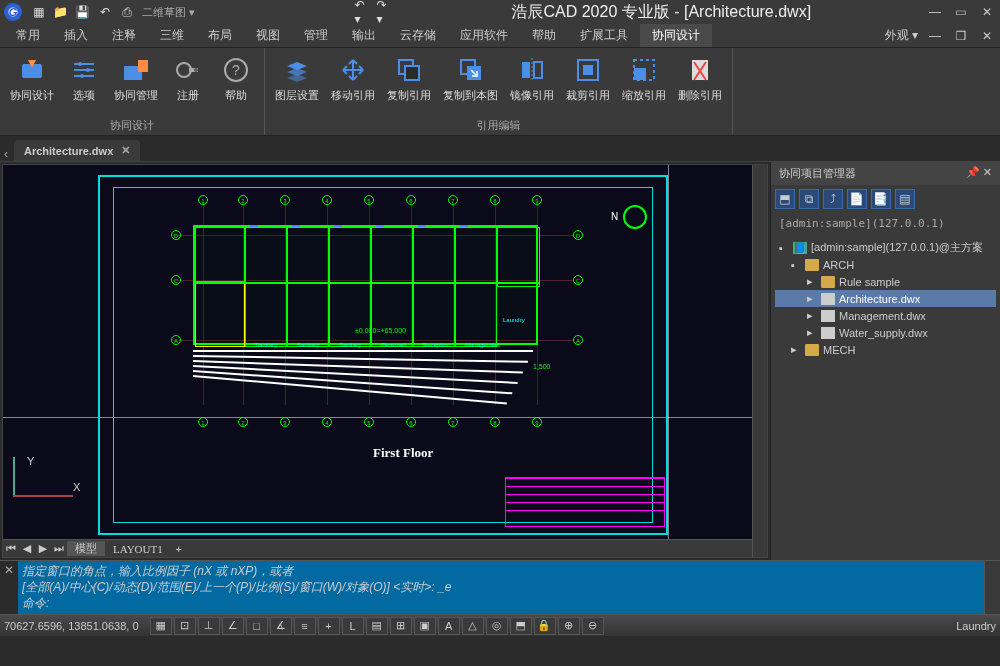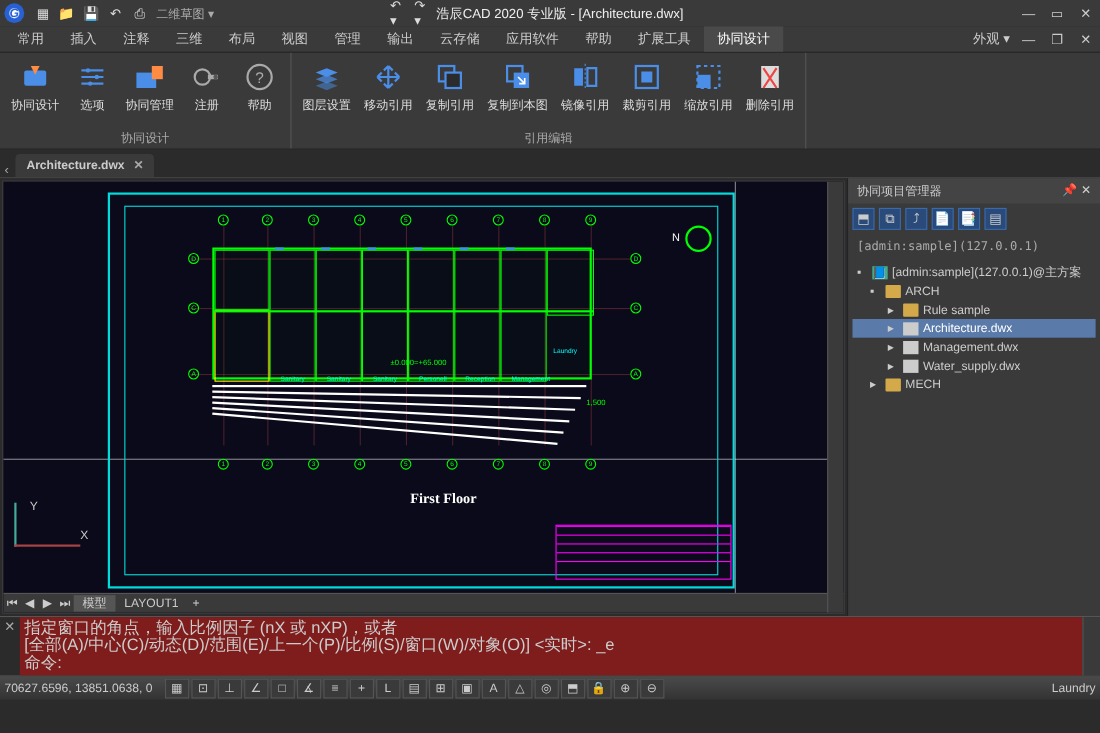--- a/index.html
+++ b/index.html
@@ -3,21 +3,21 @@
 <meta charset="utf-8">
 <style>
 * { margin: 0; padding: 0; box-sizing: border-box; font-family: "Microsoft YaHei", Arial, sans-serif; }
 body { width: 1000px; height: 666px; background: #2b2b2b; color: #ccc; font-size: 12px; overflow: hidden; position: relative; }
 
 
 .titlebar { height: 24px; background: #3a3a3a; display: flex; align-items: center; padding: 0 4px; }
 .logo { width: 18px; height: 18px; border-radius: 50%; background: radial-gradient(circle, #fff 30%, #2861d4 40%); display: flex; align-items: center; justify-content: center; color: #2861d4; font-weight: bold; font-size: 11px; margin-right: 6px; font-style: italic; }
 .qat-icon { width: 18px; height: 18px; margin: 0 2px; display: flex; align-items: center; justify-content: center; color: #ddd; cursor: pointer; }
 .qat-dropdown { font-size: 11px; color: #aaa; margin-left: 4px; }
-.title-center { flex: 1; color: #eee; font-size: 12px; }
+.title-center { flex: 1; text-align: center; color: #eee; font-size: 16px; }
 .window-controls { display: flex; gap: 8px; }
 .win-btn { width: 18px; height: 16px; color: #ccc; cursor: pointer; display: flex; align-items: center; justify-content: center; }
 
 
 .menubar { height: 24px; background: #3a3a3a; display: flex; align-items: center; padding: 0 4px; border-bottom: 1px solid #222; }
 .menu-item { padding: 3px 12px; color: #ccc; cursor: pointer; font-size: 12px; }
 .menu-item.active { background: #4a4a4a; color: #fff; }
 .menu-right { margin-left: auto; display: flex; align-items: center; gap: 8px; }
 
 
@@ -41,21 +41,21 @@
 .canvas-drawing { position: absolute; inset: 0; padding-left: 33px; }
 
 .ucs { position: absolute; left: 10px; bottom: 60px; }
 .ucs-y { position: absolute; left: 0; bottom: 0; width: 2px; height: 40px; background: #4a9; }
 .ucs-x { position: absolute; left: 0; bottom: 0; width: 60px; height: 2px; background: #a44; }
 .ucs-label-y { position: absolute; left: 14px; bottom: 30px; color: #ccc; font-size: 11px; }
 .ucs-label-x { position: absolute; left: 60px; bottom: 4px; color: #ccc; font-size: 11px; }
 
 .layout-tabs { position: absolute; left: 0; bottom: 0; height: 18px; background: #3a3a3a; width: 100%; display: flex; align-items: center; font-size: 11px; border-top: 1px solid #555; }
 .layout-nav { width: 16px; text-align: center; color: #ccc; cursor: pointer; }
-.layout-tab { padding: 0 8px; color: #ccc; cursor: pointer; }
+.layout-tab { padding: 0 8px; color: #ccc; cursor: pointer; font-family: Liberation Serif, serif; }
 .layout-tab.active { background: #555; }
 
 
 .side-panel { width: 230px; background: #3a3a3a; border-left: 1px solid #222; display: flex; flex-direction: column; }
 .panel-header { padding: 4px 8px; background: #444; font-size: 11px; display: flex; justify-content: space-between; }
 .panel-toolbar { padding: 4px; display: flex; gap: 4px; }
 .panel-tb-btn { width: 20px; height: 20px; background: #2a4a7a; border: 1px solid #3a6aaa; cursor: pointer; display: flex; align-items: center; justify-content: center; }
 .conn-info { padding: 4px 8px; font-family: monospace; font-size: 11px; color: #aaa; }
 .tree { padding: 4px; font-size: 11px; flex: 1; overflow: auto; }
 .tree-node { padding: 2px 0 2px 4px; display: flex; align-items: center; gap: 4px; cursor: pointer; }
@@ -63,21 +63,21 @@
 .tree-icon { width: 14px; height: 12px; display: inline-block; }
 .folder-icon { background: #d4a94a; border-radius: 1px; }
 .file-icon { background: #ccc; }
 .indent-1 { padding-left: 16px; }
 .indent-2 { padding-left: 32px; }
 .tree-node.selected { background: #5a7aaa; color: #fff; }
 
 
 .cmdline-area { height: 54px; background: #2b2b2b; border-top: 1px solid #555; display: flex; }
 .cmd-x { width: 18px; display: flex; align-items: flex-start; justify-content: center; color: #aaa; padding-top: 2px; cursor: pointer; }
-.cmd-text { flex: 1; background: #7f1d1d; color: #ccc; font-family: "SimSun", monospace; font-size: 15px; padding: 2px 4px; line-height: 16px; overflow: hidden; }
+.cmd-text { flex: 1; background: #0369a1; color: #ccc; font-family: "SimSun", monospace; font-size: 12px; padding: 2px 4px; line-height: 16px; overflow: hidden; font-style: italic; }
 .cmd-scroll { width: 16px; background: #3a3a3a; border-left: 1px solid #555; }
 
 
 .statusbar { height: 22px; background: linear-gradient(#4a4a4a, #333); display: flex; align-items: center; padding: 0 4px; font-size: 11px; border-top: 1px solid #555; }
 .coords { margin-right: 10px; }
 .status-btn { width: 22px; height: 18px; margin: 0 1px; background: #3a3a3a; border: 1px solid #555; cursor: pointer; display: flex; align-items: center; justify-content: center; }
 .status-right { margin-left: auto; }
 
 
 .plan-outer { position: absolute; left: 95px; top: 10px; width: 570px; height: 360px; border: 2px solid #0dd; }

